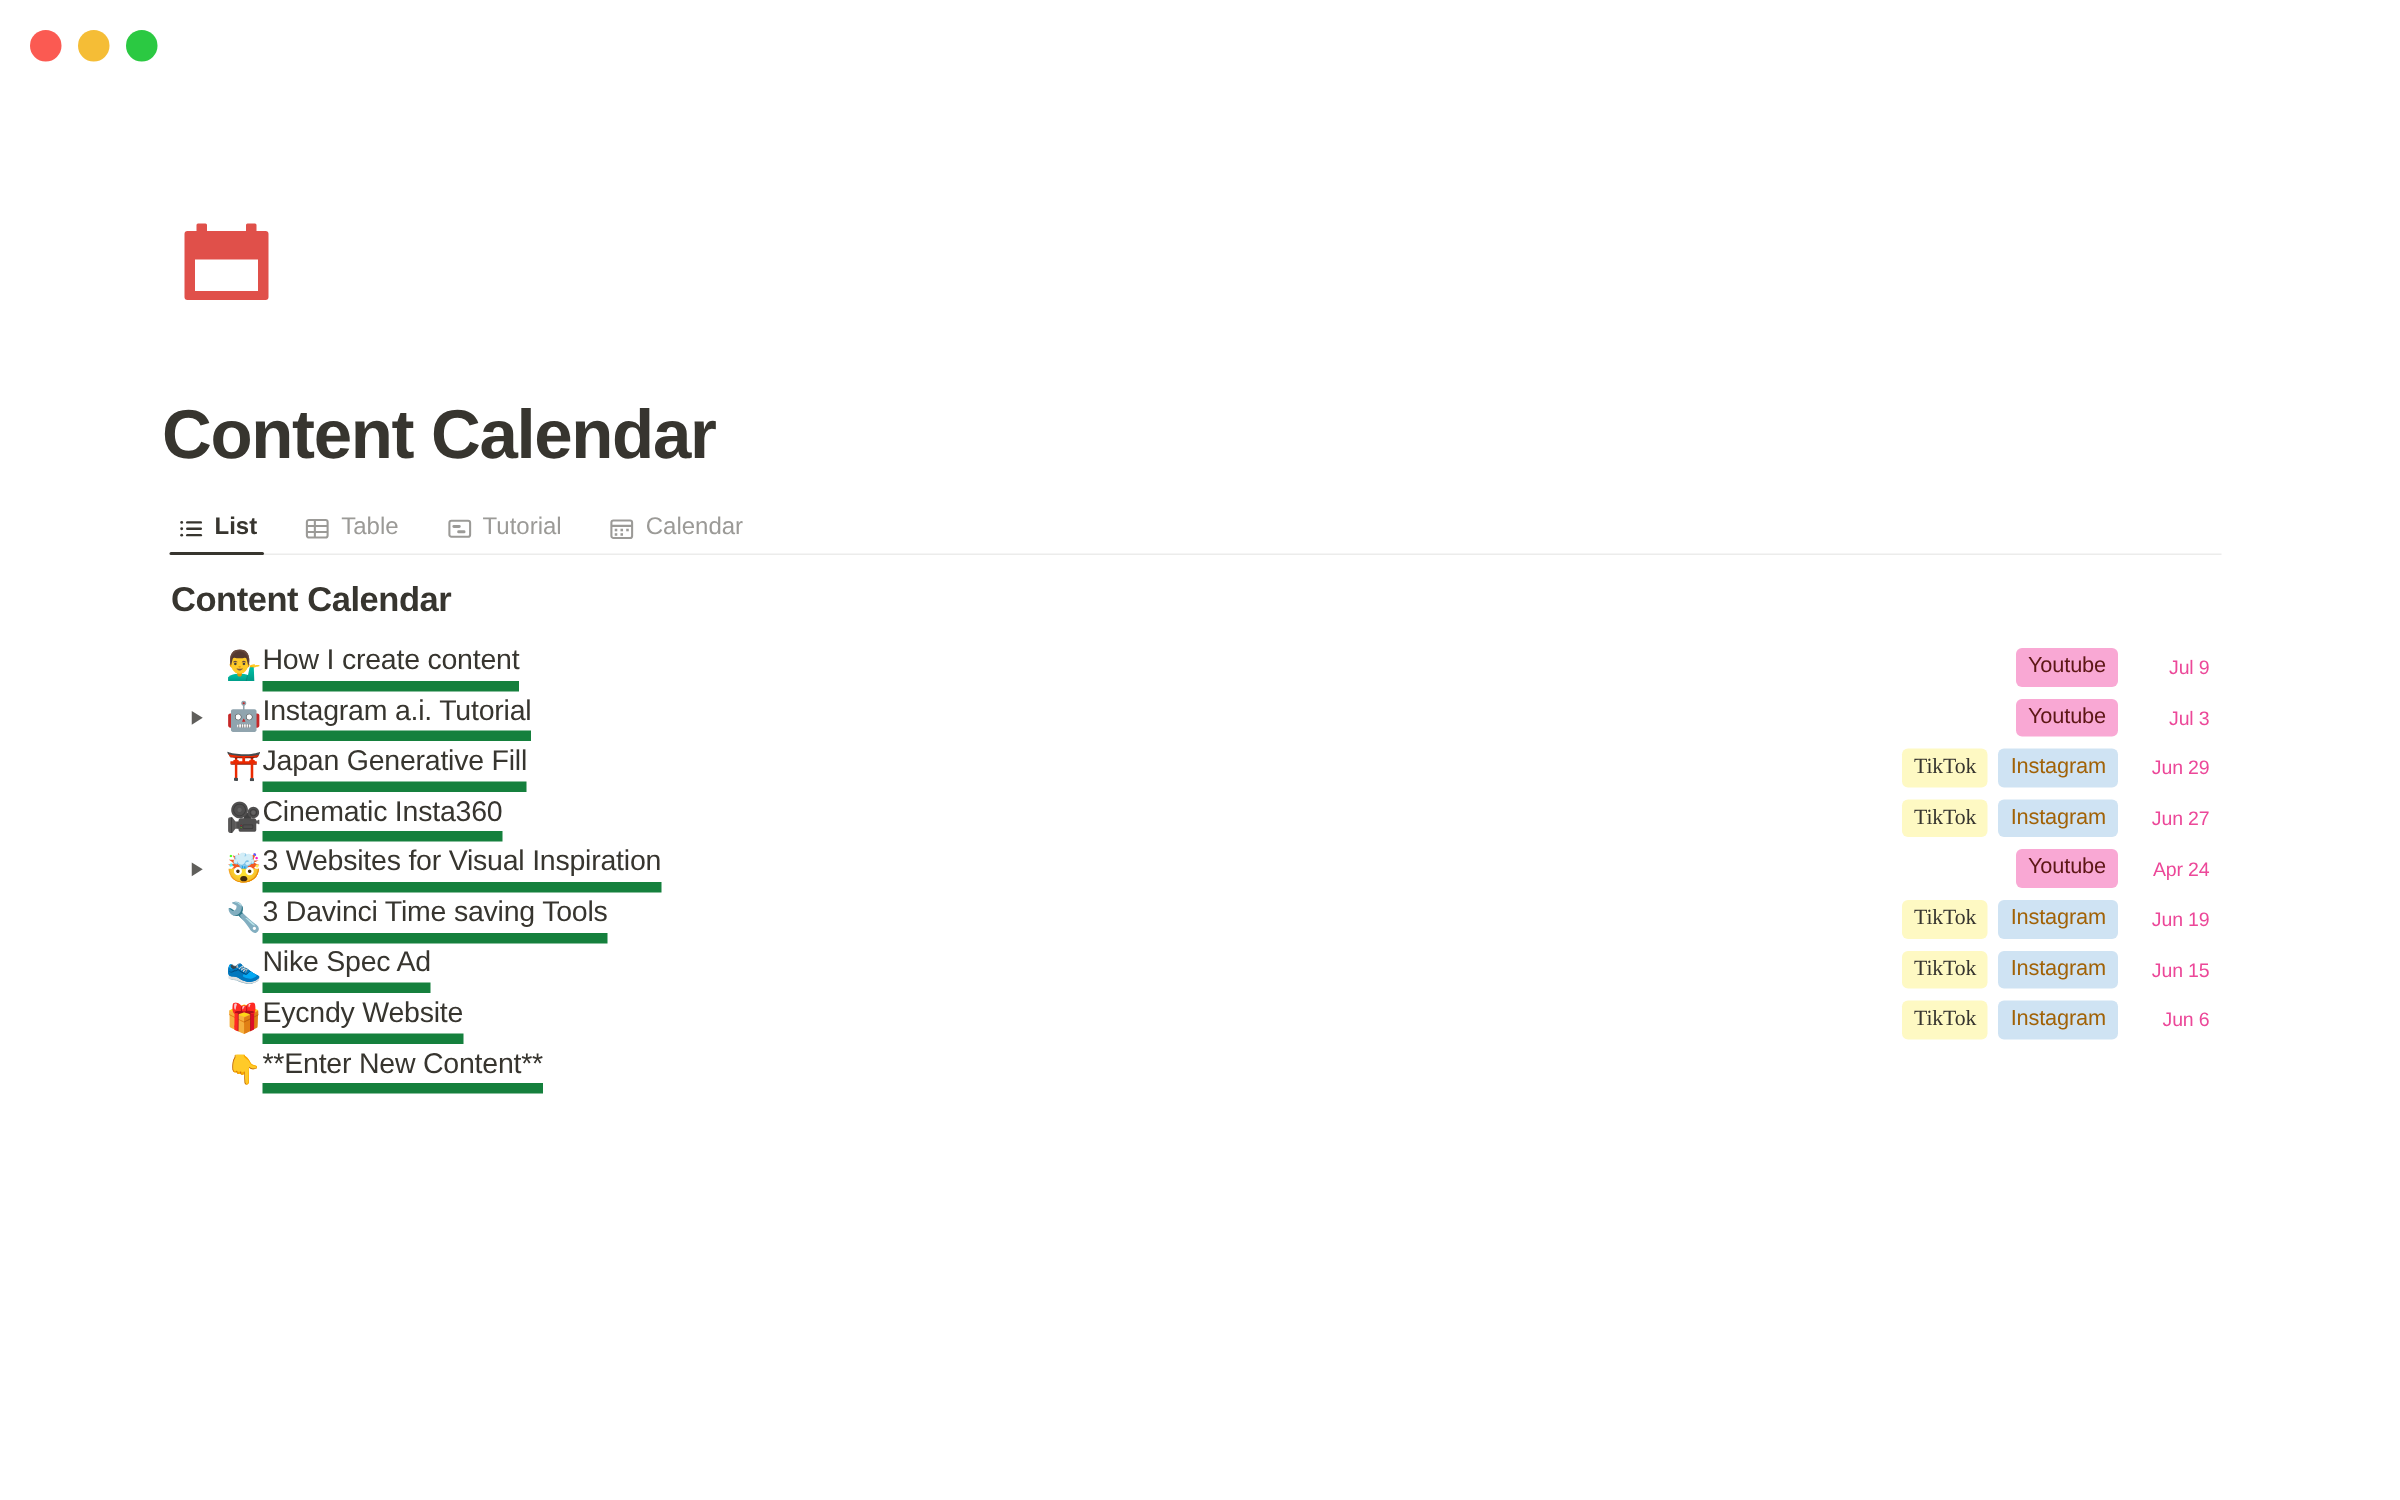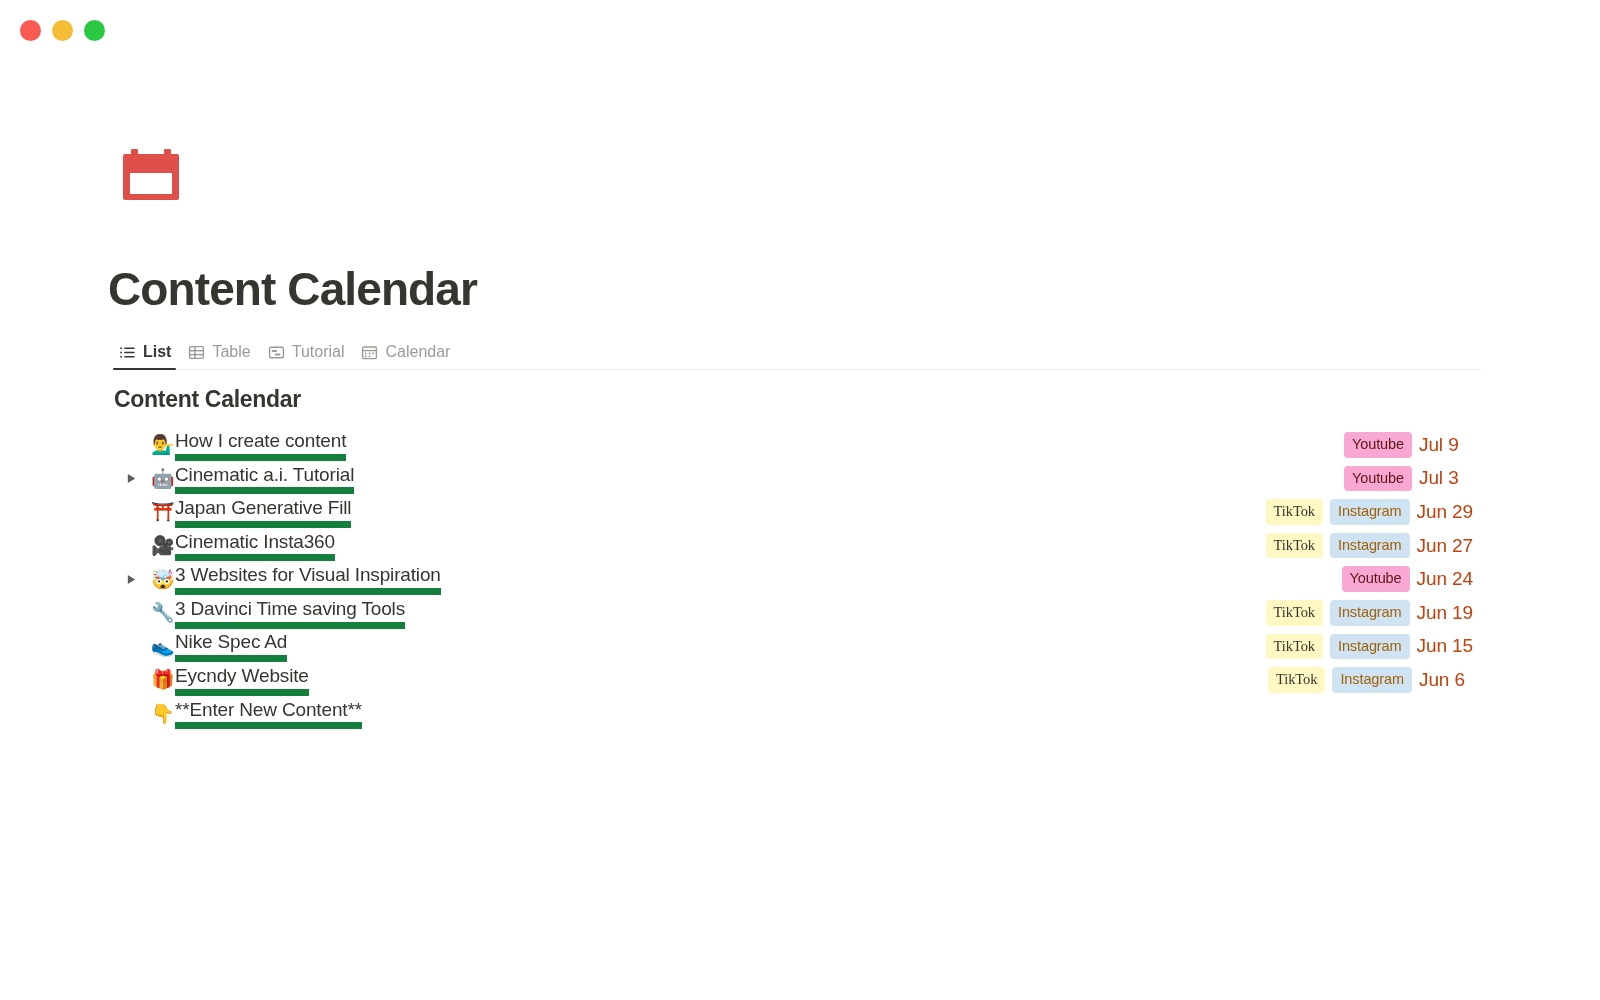--- a/index.html
+++ b/index.html
@@ -56,21 +56,21 @@
     white-space: nowrap;
   }
 
   
   .view-tabs {
     position: absolute;
     left: 113px;
     top: 336px;
     display: flex;
     align-items: center;
-    gap: 0px;
+    gap: 15px;
     height: 32px;
   }
   .view-tab {
     display: flex;
     align-items: center;
     gap: 7px;
     padding: 0 11px 0 6px;
     height: 32px;
     cursor: pointer;
     color: #9b9a97;
@@ -180,24 +180,24 @@
     line-height: 1;
     padding: 5px 8px 6px 8px;
     border-radius: 4px;
     white-space: nowrap;
     letter-spacing: -0.1px;
   }
   .tag-youtube { background: #f9a8d4; color: #5d1715; }
   .tag-tiktok  { background: #fef9c3; color: #37352f; font-family: Liberation Serif, serif; }
   .tag-instagram { background: #cfe3f3; color: #a16207; }
   .row-date {
-    font-size: 19px;
-    color: #c2410c;
-    white-space: nowrap;
-    text-align: left;
+    font-size: 13px;
+    color: #ec4899;
+    white-space: nowrap;
+    text-align: right;
     min-width: 54px;
     letter-spacing: -0.1px;
   }
 </style>
 </head>
 <body>
 
 <div class="window-chrome">
   <div class="traffic-lights">
     <span class="dot" style="background: rgb(251, 90, 82);"></span>
@@ -290,21 +290,21 @@
           <span class="row-date">Jul 9</span>
         </span>
       </div>
       <div class="list-row">
         <span class="row-toggle">
           <svg viewBox="0 0 12 12" aria-hidden="true">
             <polygon points="2,1 10,6 2,11" fill="#5f5e5b"></polygon>
           </svg>
         </span>
         <span class="row-emoji">🤖</span>
-        <span class="row-title">Cinematic a.i. Tutorial</span>
+        <span class="row-title">Instagram a.i. Tutorial</span>
         <span class="row-spacer"></span>
         <span class="row-meta">
           <span class="tag tag-youtube">Youtube</span>
           <span class="row-date">Jul 3</span>
         </span>
       </div>
       <div class="list-row">
         <span class="row-emoji">⛩️</span>
         <span class="row-title">Japan Generative Fill</span>
         <span class="row-spacer"></span>
@@ -328,21 +328,21 @@
         <span class="row-toggle">
           <svg viewBox="0 0 12 12" aria-hidden="true">
             <polygon points="2,1 10,6 2,11" fill="#5f5e5b"></polygon>
           </svg>
         </span>
         <span class="row-emoji">🤯</span>
         <span class="row-title">3 Websites for Visual Inspiration</span>
         <span class="row-spacer"></span>
         <span class="row-meta">
           <span class="tag tag-youtube">Youtube</span>
-          <span class="row-date">Jun 24</span>
+          <span class="row-date">Apr 24</span>
         </span>
       </div>
       <div class="list-row">
         <span class="row-emoji">🔧</span>
         <span class="row-title">3 Davinci Time saving Tools</span>
         <span class="row-spacer"></span>
         <span class="row-meta">
           <span class="tag tag-tiktok">TikTok</span>
           <span class="tag tag-instagram">Instagram</span>
           <span class="row-date">Jun 19</span>

